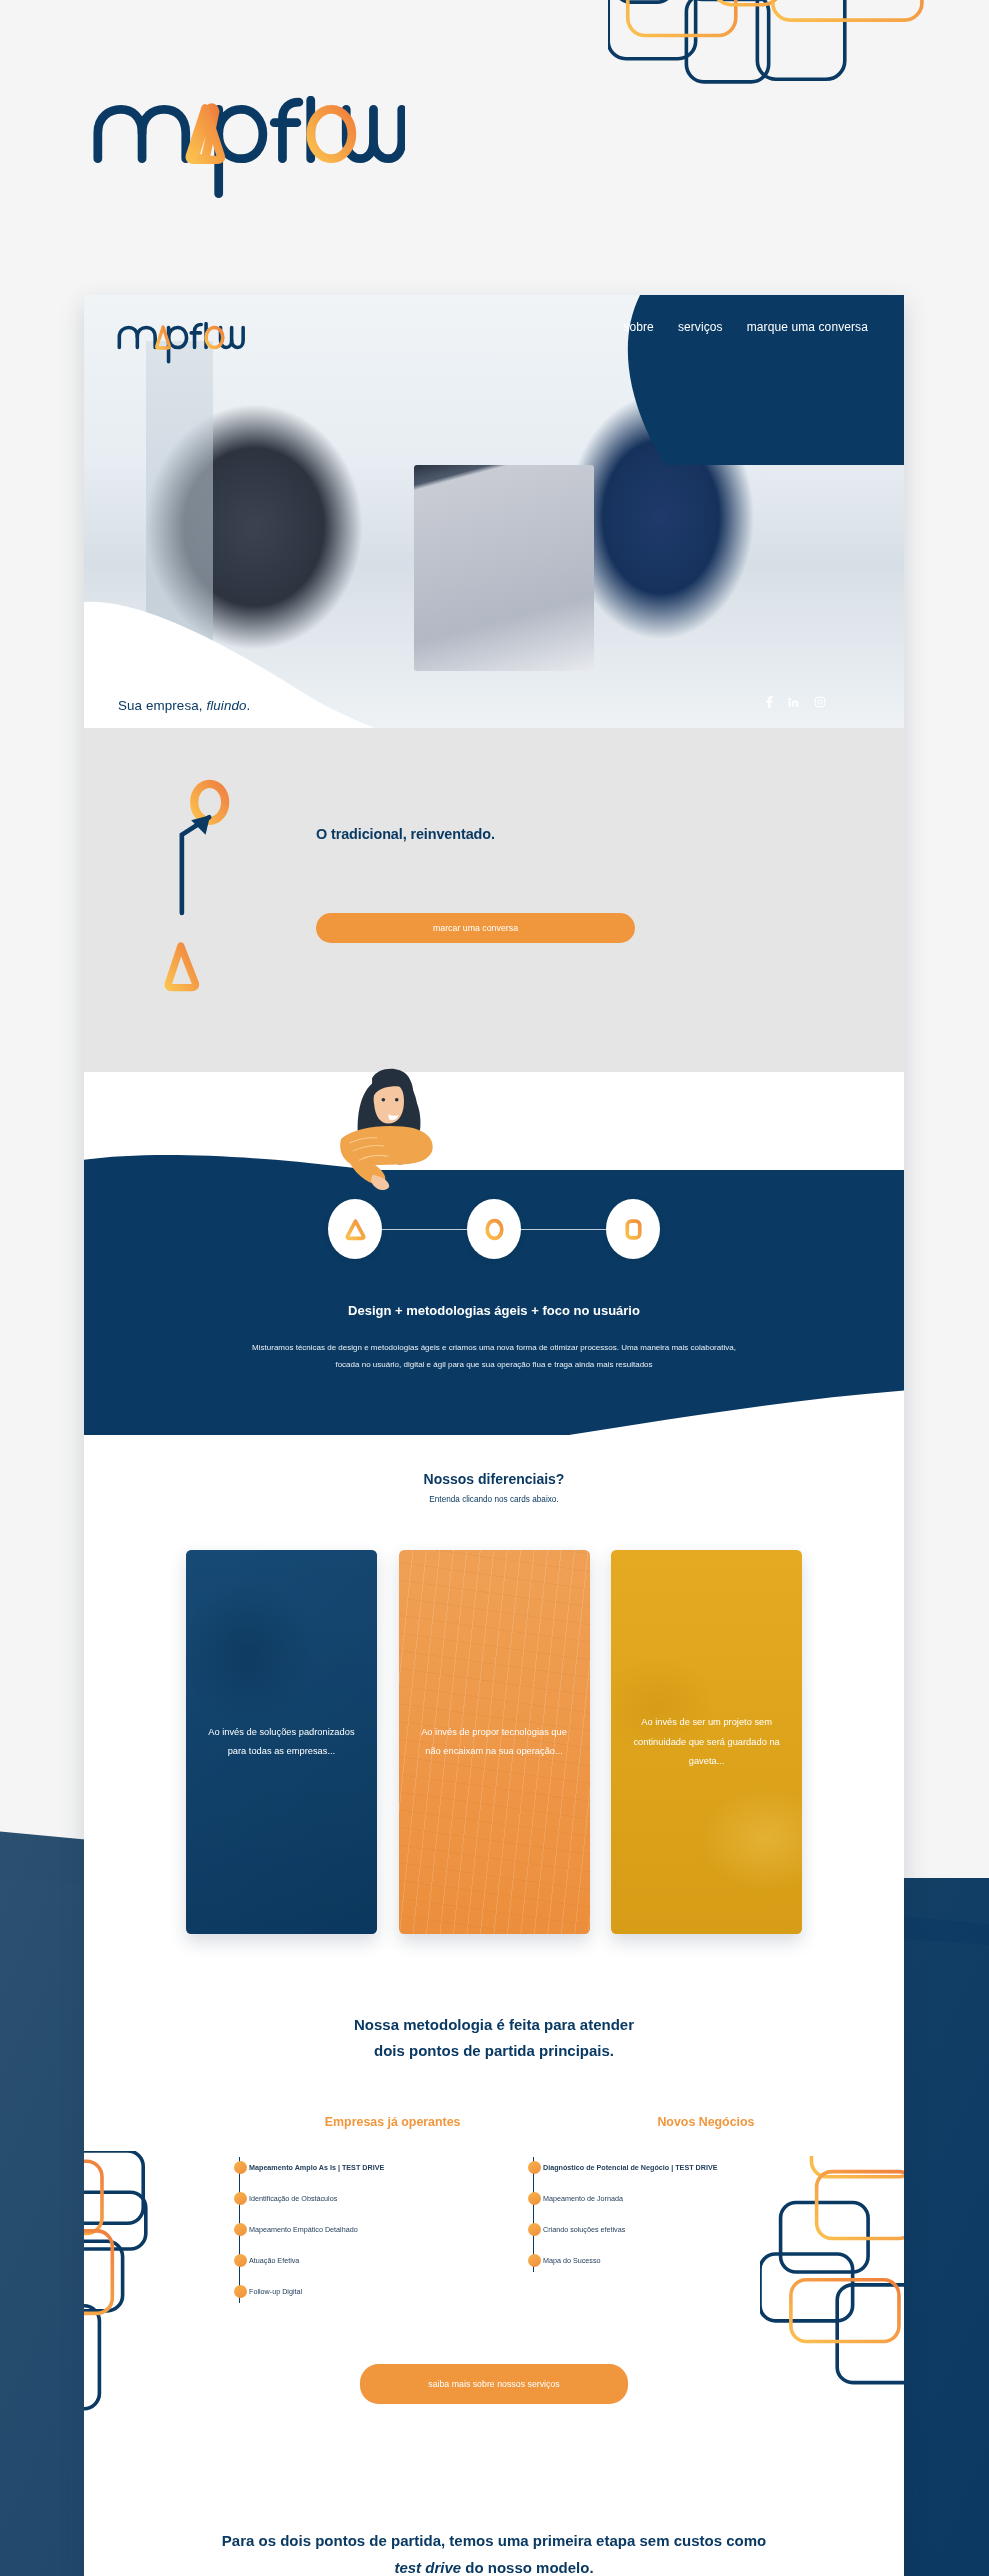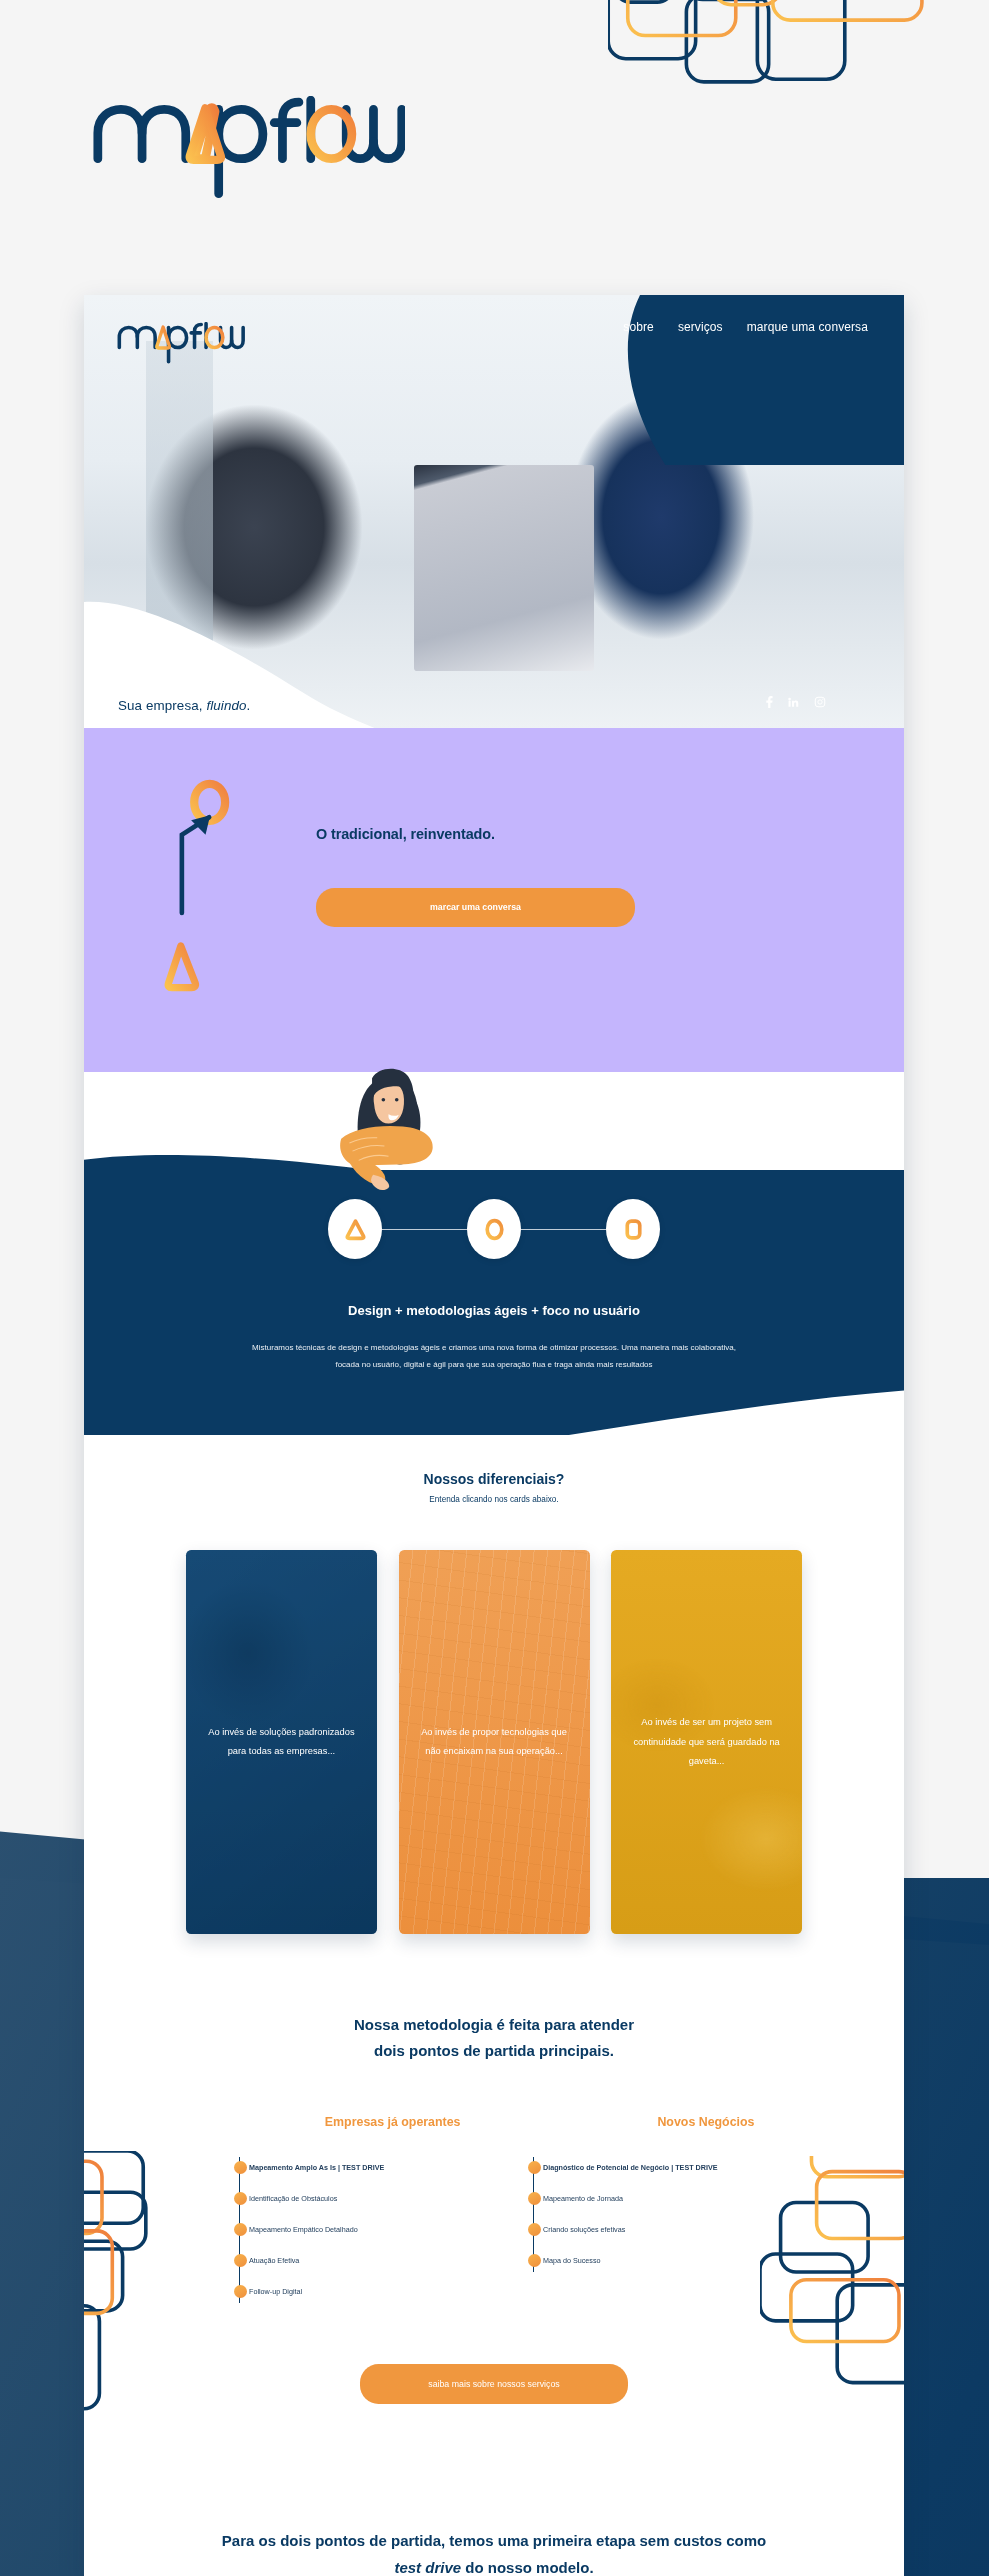--- a/index.html
+++ b/index.html
@@ -77,32 +77,32 @@
     font-size:13.4px; color:#0a3a63; letter-spacing:0.1px;
   }
   .hero-tag em{ font-style:italic; }
   .hero-social{
     position:absolute; right:78px; bottom:19.6px; z-index:6;
     display:flex; gap:14.4px; align-items:center; color:#fff;
   }
   .hero-social svg{ display:block; }
 
   
-  .s-trad{ position:relative; padding:46px 0 62px; background:#c4b5fd; }
+  .s-trad{ position:relative; padding:46px 0 62px; background:#e5e5e5; }
   .s-trad-inner{ display:flex; gap:0; padding-left:77px; }
   .trad-graphic{ position:relative; width:155px; height:242px; flex:none; }
   .trad-body{ padding-top:52px; width:330px; }
   .trad-h{ font-size:14.4px; color:#0a3a63; font-weight:700; margin-bottom:21.6px; letter-spacing:-0.1px; }
   .trad-p{ font-size:8.2px; line-height:2.05; color:#4b5460; max-width:314px; }
   .btn-orange{
     display:inline-flex; align-items:center; justify-content:center;
     background:#f0973e; color:#fff; border:none; border-radius:18.5px;
     font-size:8.8px; cursor:pointer; font-family:inherit;
   }
-  .btn-trad{ width:319px; height:39px; margin-top:24px;font-weight:bold; }
+  .btn-trad{ width:319px; height:30px; margin-top:49px; }
 
   
   .s-blue{
     position:relative; background:#0a3a63; color:#fff;
     padding:113px 0 62px; margin-top:-5.2px;
   }
   .wave-top{
     position:absolute; left:0; top:-1px; width:100%; height:98px; background:#fff;
     clip-path:path("M 0 0 L 1592 0 L 1592 24 C 1380 70 1180 120 950 135 C 700 152 480 120 260 95 C 150 82 60 80 0 88 Z");
   }

